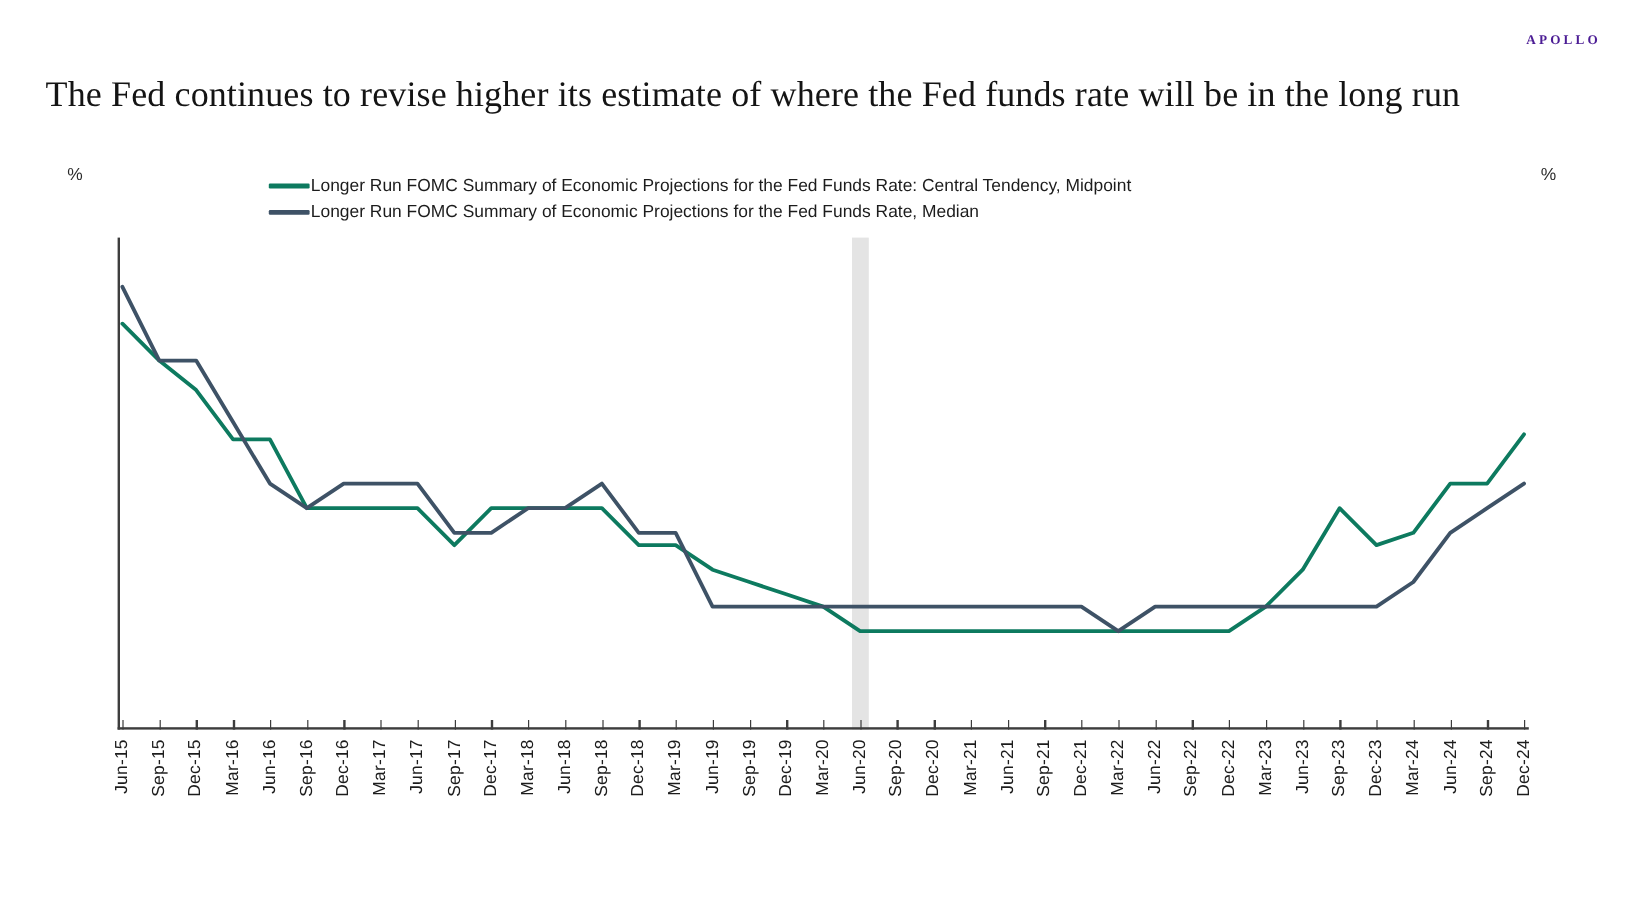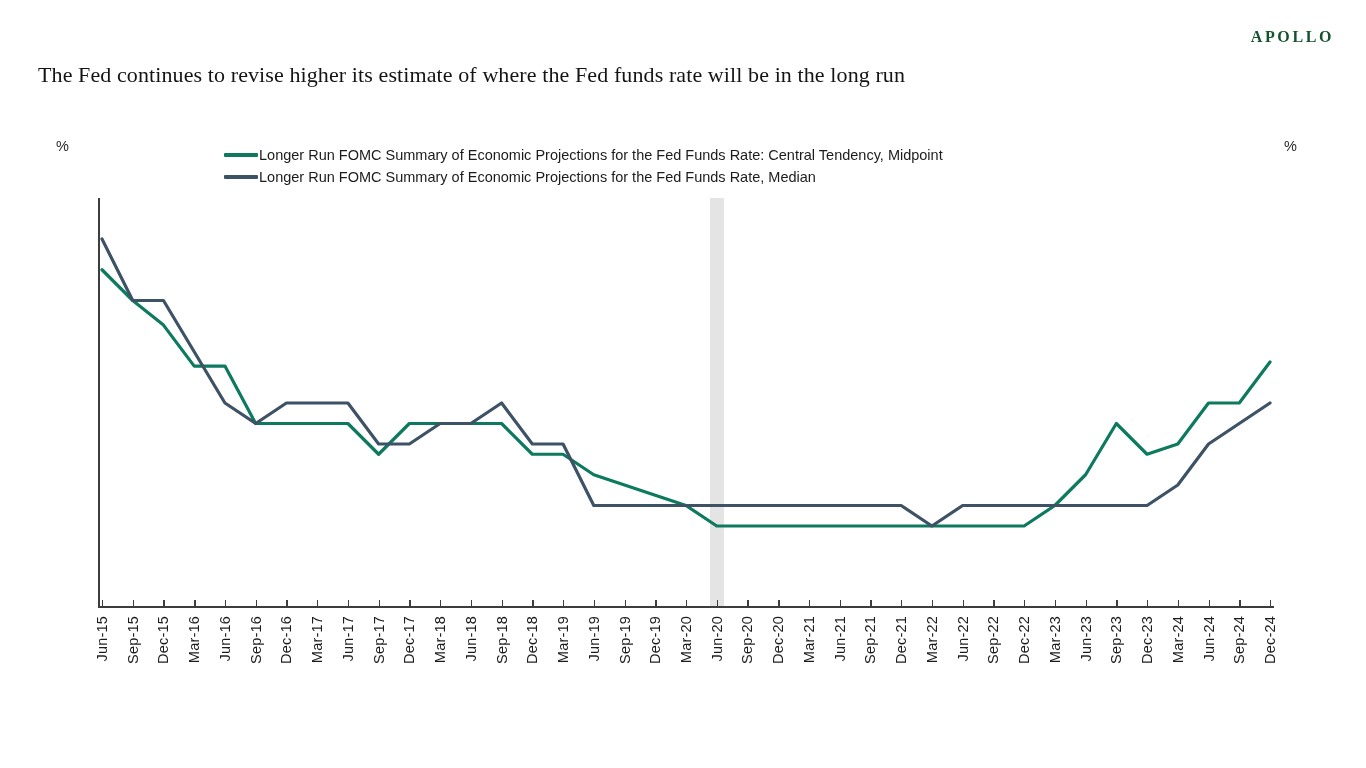--- a/index.html
+++ b/index.html
@@ -4,26 +4,26 @@
 <style>
   html,body{margin:0;padding:0;}
   body{
     width:1366px;height:768px;background:#ffffff;
     font-family:"Liberation Sans",sans-serif;
     position:relative;overflow:hidden;
   }
   #brand{
     position:absolute;top:28px;right:32px;
     font-family:"Liberation Serif",serif;
-    font-size:16px;letter-spacing:2.6px;color:#14532d;font-weight:600;
+    font-size:11px;letter-spacing:2.6px;color:#4c1d95;font-weight:600;
   }
   #title{
     position:absolute;left:38px;top:62px;width:1300px;
     font-family:"Liberation Serif",serif;
-    font-size:22px;color:#141414;white-space:nowrap;letter-spacing:.1px;
+    font-size:30px;color:#141414;white-space:nowrap;letter-spacing:.1px;
   }
   .unit{
     position:absolute;top:138px;font-size:14.5px;color:#2b2b2b;
   }
   #unit-left{left:56px;}
   #unit-right{left:1284px;}
   #legend{position:absolute;left:224px;top:144px;}
   .legend-row{display:flex;align-items:center;height:22px;}
   .swatch{width:34px;height:4px;border-radius:1px;flex:none;}
   .legend-label{font-size:14.5px;color:#1c1c1c;margin-left:1px;white-space:nowrap;}

